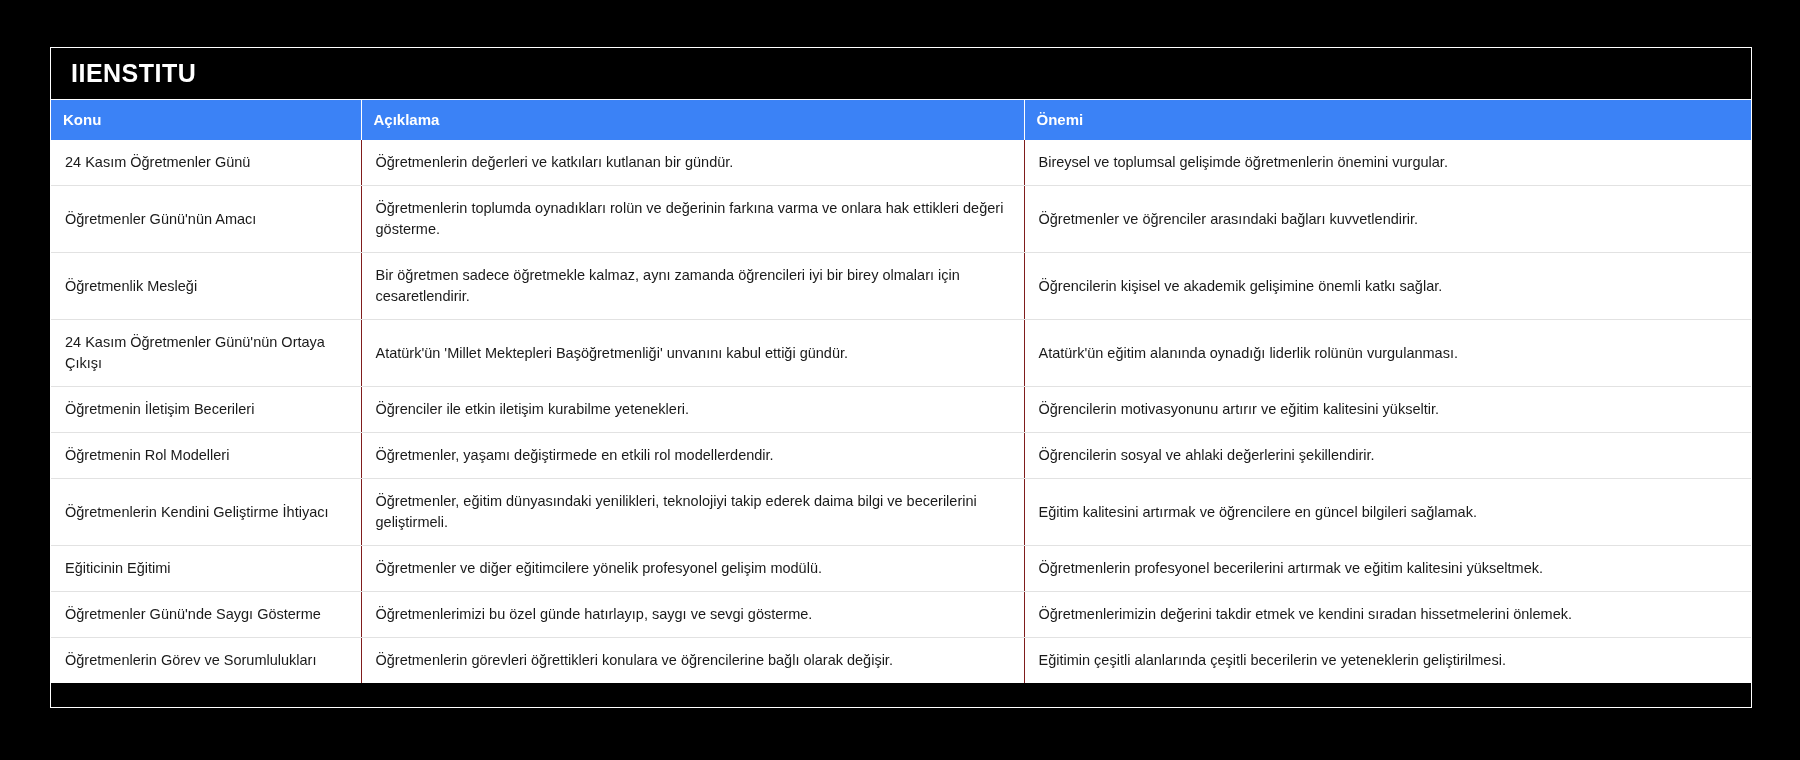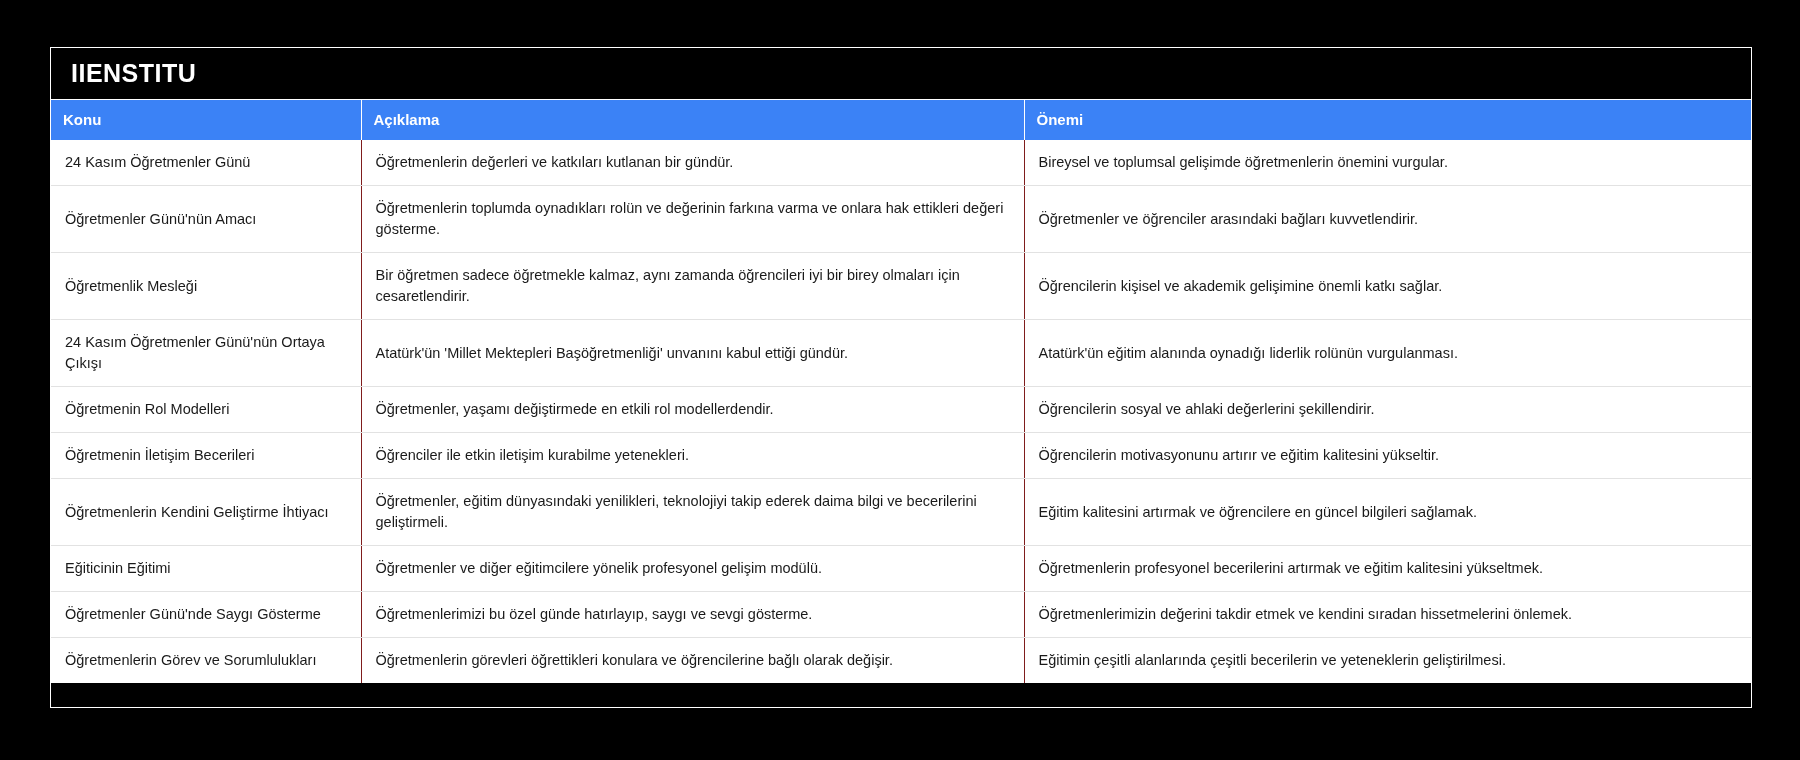--- a/index.html
+++ b/index.html
@@ -139,28 +139,28 @@
             <td>Öğretmenlik Mesleği</td>
             <td>Bir öğretmen sadece öğretmekle kalmaz, aynı zamanda öğrencileri iyi bir birey olmaları için cesaretlendirir.</td>
             <td>Öğrencilerin kişisel ve akademik gelişimine önemli katkı sağlar.</td>
           </tr>
           <tr>
             <td>24 Kasım Öğretmenler Günü'nün Ortaya Çıkışı</td>
             <td>Atatürk'ün 'Millet Mektepleri Başöğretmenliği' unvanını kabul ettiği gündür.</td>
             <td>Atatürk'ün eğitim alanında oynadığı liderlik rolünün vurgulanması.</td>
           </tr>
           <tr>
+            <td>Öğretmenin İletişim Becerileri</td>
+            <td>Öğrenciler ile etkin iletişim kurabilme yetenekleri.</td>
+            <td>Öğrencilerin motivasyonunu artırır ve eğitim kalitesini yükseltir.</td>
+          </tr>
+          <tr>
             <td>Öğretmenin Rol Modelleri</td>
             <td>Öğretmenler, yaşamı değiştirmede en etkili rol modellerdendir.</td>
             <td>Öğrencilerin sosyal ve ahlaki değerlerini şekillendirir.</td>
-          </tr>
-          <tr>
-            <td>Öğretmenin İletişim Becerileri</td>
-            <td>Öğrenciler ile etkin iletişim kurabilme yetenekleri.</td>
-            <td>Öğrencilerin motivasyonunu artırır ve eğitim kalitesini yükseltir.</td>
           </tr>
           <tr>
             <td>Öğretmenlerin Kendini Geliştirme İhtiyacı</td>
             <td>Öğretmenler, eğitim dünyasındaki yenilikleri, teknolojiyi takip ederek daima bilgi ve becerilerini geliştirmeli.</td>
             <td>Eğitim kalitesini artırmak ve öğrencilere en güncel bilgileri sağlamak.</td>
           </tr>
           <tr>
             <td>Eğiticinin Eğitimi</td>
             <td>Öğretmenler ve diğer eğitimcilere yönelik profesyonel gelişim modülü.</td>
             <td>Öğretmenlerin profesyonel becerilerini artırmak ve eğitim kalitesini yükseltmek.</td>

